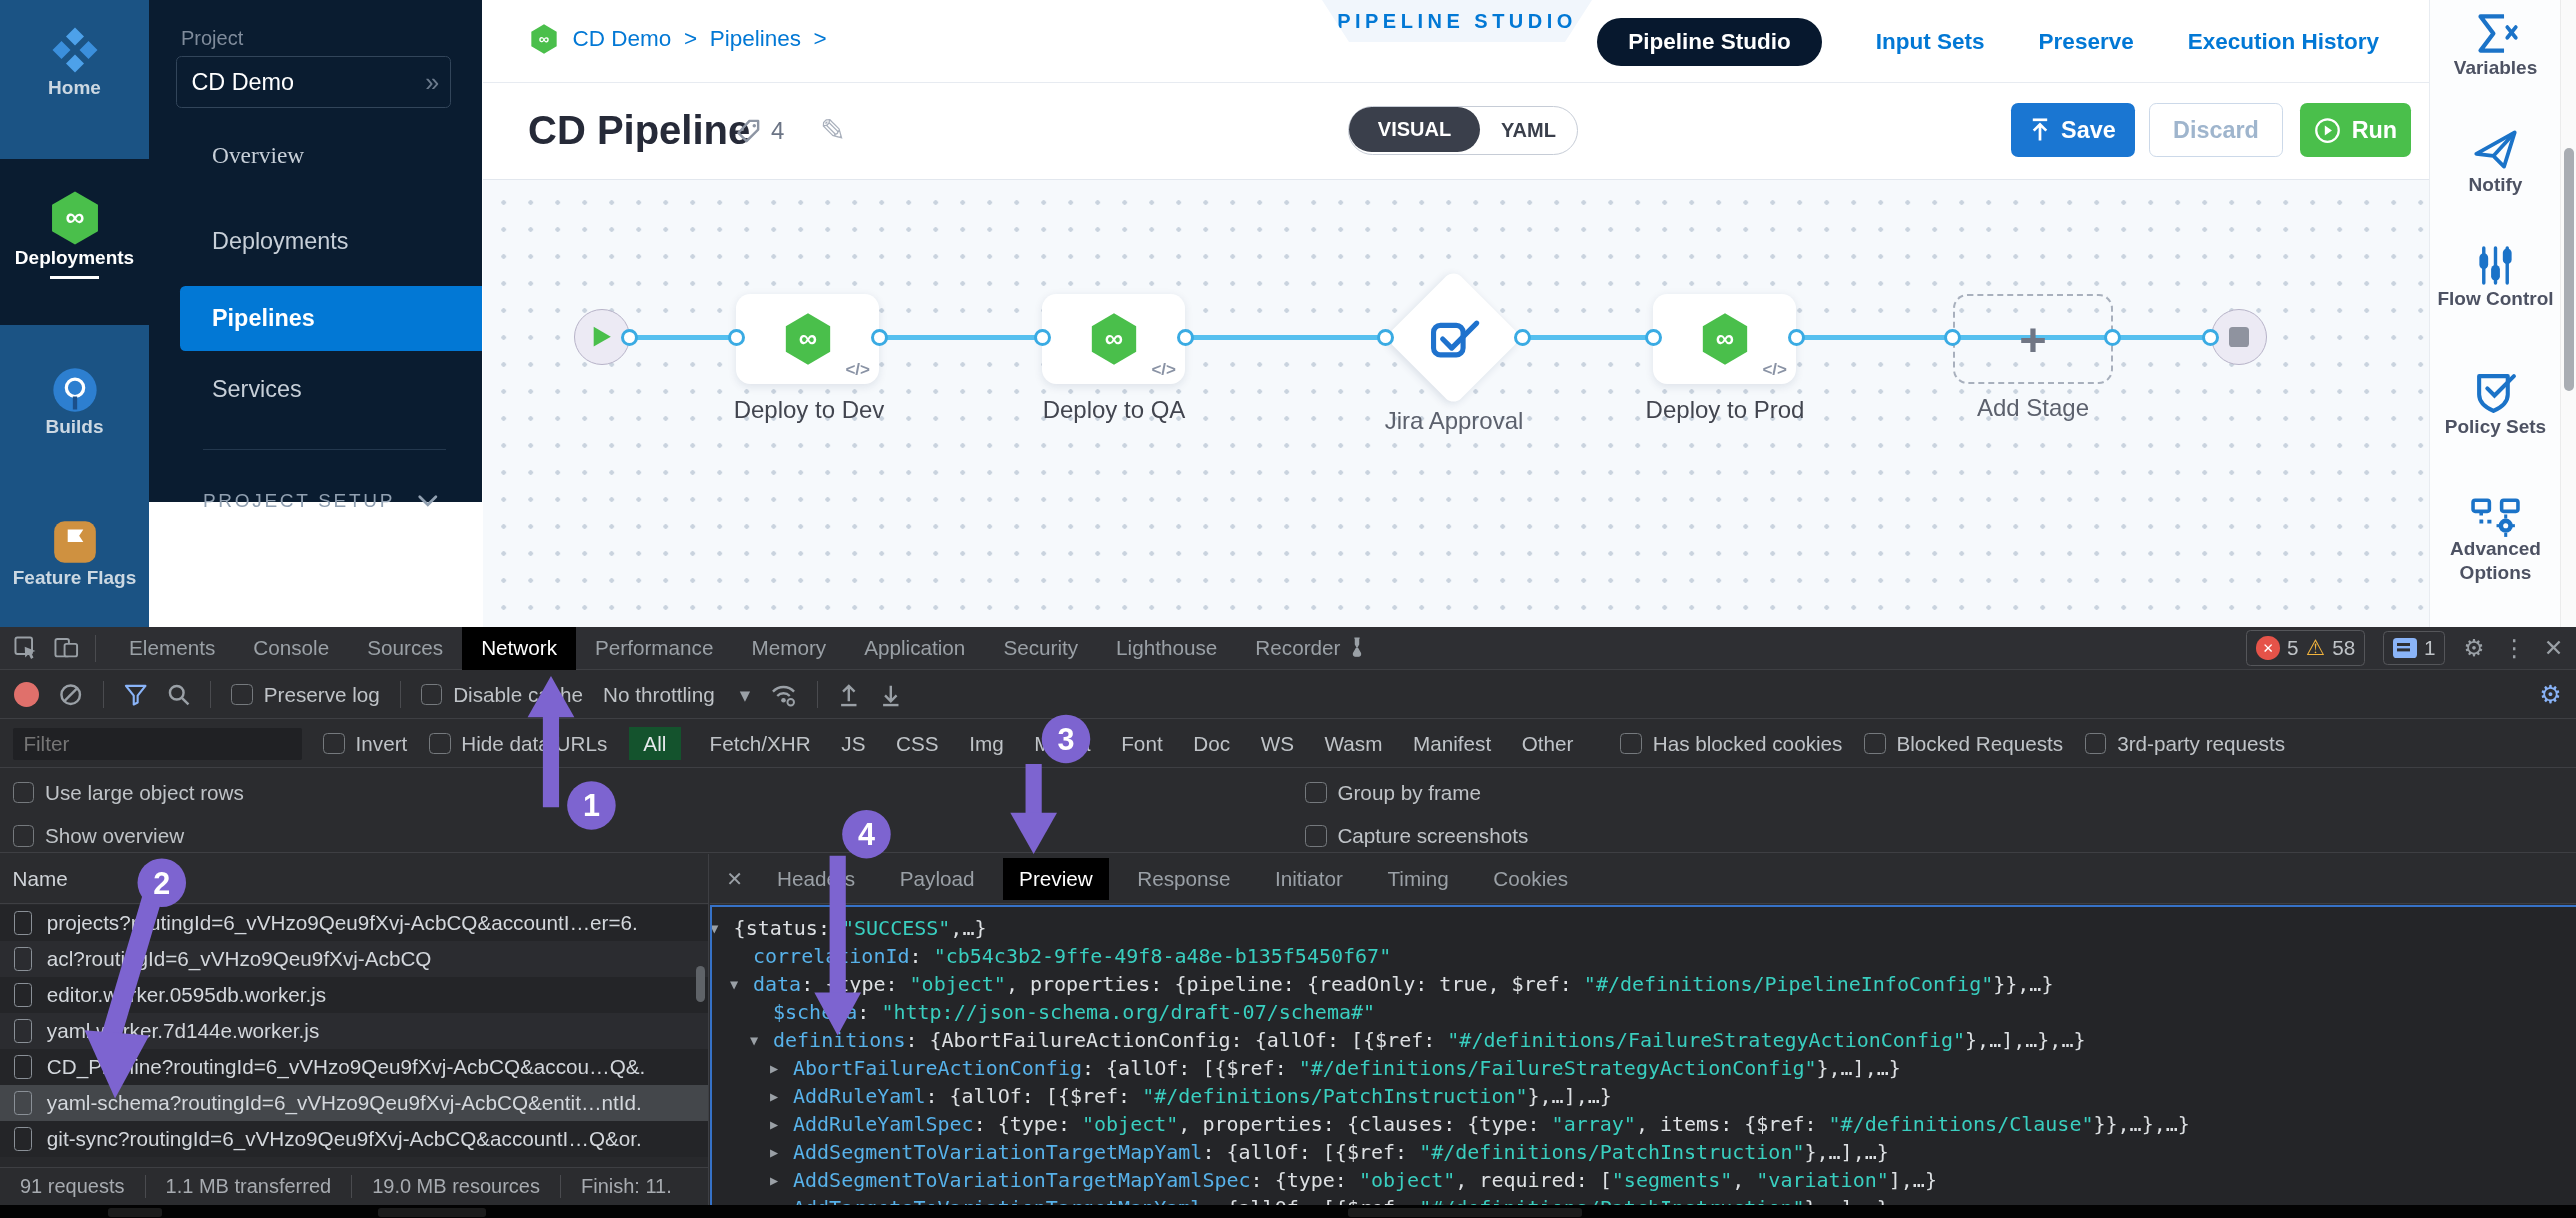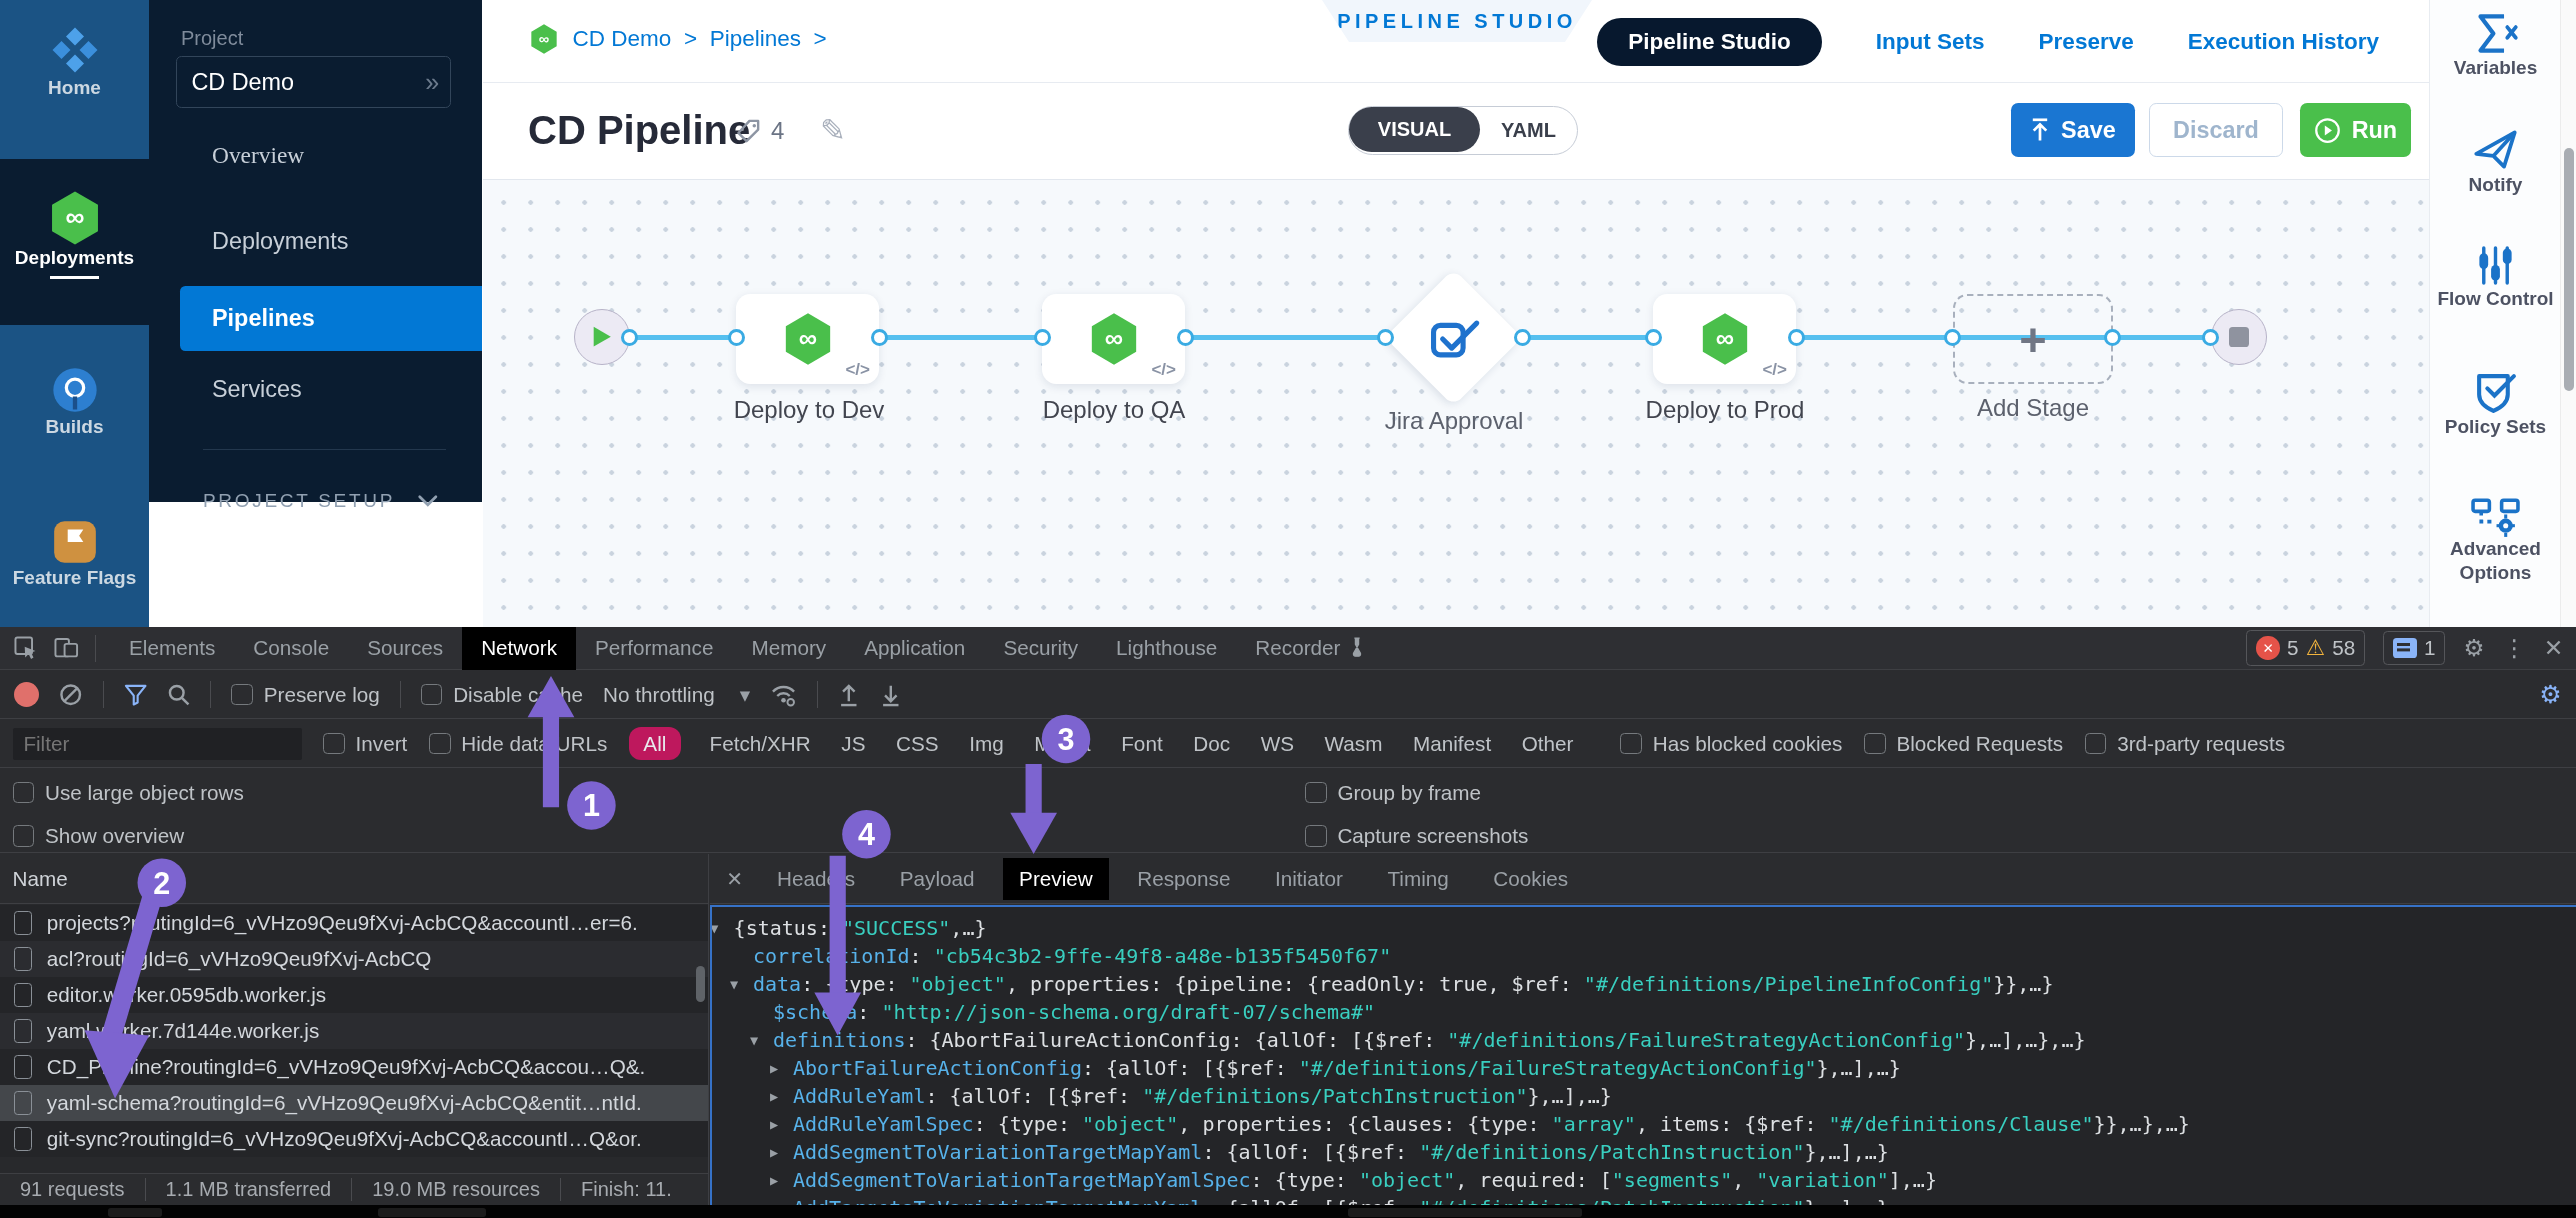--- a/index.html
+++ b/index.html
@@ -85,35 +85,35 @@
   #dt-toolbar { position:absolute; left:0; top:44px; right:0; height:48px; border-bottom:0.9px solid #3e3f43; display:flex; align-items:center; gap:20px; padding:0 14.4px; }
   .record-dot { width:25px; height:25px; border-radius:50%; background:#e0706b; }
   .cb { width:21.6px; height:21.6px; border:1.8px solid #75797d; border-radius:4.5px; background:transparent; flex:none; }
   .cb-row { display:flex; align-items:center; gap:10.8px; }
   #dt-net-gear { margin-left:auto; color:#8ab4f8; font-size:25px; }
 
   #dt-filterrow { position:absolute; left:0; top:93px; right:0; height:48px; border-bottom:0.9px solid #3e3f43; display:flex; align-items:center; gap:21.6px; padding:0 12.6px; }
   #filter-input { width:289px; height:32px; background:#202124; border:none; border-radius:1.8px; color:#9aa0a6; font-size:20.7px; padding:0 10.8px; font-family:"Liberation Sans",sans-serif; }
   #filter-types { display:flex; align-items:center; gap:27px; }
   .pill { color:#bfc3c7; padding:4.5px 1.8px; white-space:nowrap; }
-  .pill.selected { background:#be185d; border-radius:12px; padding:4.5px 14.4px; color:#e8eaed; }
+  .pill.selected { background:#14532d; border-radius:0; padding:4.5px 14.4px; color:#e8eaed; }
 
   #dt-options { position:absolute; left:0; top:141px; right:0; height:85px; border-bottom:0.9px solid #3e3f43; }
   .opt { position:absolute; display:flex; align-items:center; gap:10.8px; }
 
   #dt-left { position:absolute; left:0; top:227px; width:709px; bottom:0; border-right:0.9px solid #3e3f43; background:#28292c; overflow:hidden; }
   #name-header { position:absolute; left:0; top:0; right:0; height:50px; border-bottom:0.9px solid #3e3f43; display:flex; align-items:center; padding-left:12.6px; color:#cfd3d8; background:#2b2c2f; }
   #request-list { position:absolute; left:0; top:51px; right:0; }
   .req-row { height:36px; display:flex; align-items:center; gap:14.4px; padding-left:14.4px; white-space:nowrap; overflow:hidden; color:#d3d7dc; font-size:20.7px; }
   .req-row:nth-child(odd) { background:#242528; }
   .req-row:nth-child(even) { background:#2b2c30; }
   .req-row.selected { background:#44474b; }
   .doc-ic { width:18px; height:23.4px; border:1.8px solid #8a9097; border-radius:3.6px; flex:none; }
   #list-scroll-thumb { position:absolute; right:2.7px; top:112px; width:9px; height:36px; background:#5f6368; border-radius:4.5px; }
-  #dt-status { position:absolute; left:0; bottom:0; right:0; height:32px; background:#2b2c2f; border-top:0.9px solid #3e3f43; display:flex; align-items:center; overflow:hidden; }
+  #dt-status { position:absolute; left:0; bottom:0; right:0; height:38px; background:#2b2c2f; border-top:0.9px solid #3e3f43; display:flex; align-items:center; overflow:hidden; }
   .status-seg { padding:0 20px; color:#a7abb0; font-size:20px; border-left:0.9px solid #4a4b4f; white-space:nowrap; }
   .status-seg:first-child { border-left:none; }
 
   #dt-right { position:absolute; left:710px; top:227px; right:0; bottom:0; background:#2b2c2f; }
   #detail-tabs { position:absolute; left:0; top:0; right:0; height:50px; border-bottom:0.9px solid #3e3f43; display:flex; align-items:center; gap:12.6px; padding-left:10.8px; }
   .dtab { padding:9px 16px; color:#9aa0a6; }
   .dtab.selected { background:#000; color:#fff; }
   #preview-box { position:absolute; left:0; top:51px; right:0; bottom:0; background:#242528; border-top:2.7px solid #3672c8; border-left:2.7px solid #3672c8; overflow:hidden; padding-top:7.2px; }
   .pline { position:relative; height:28px; line-height:28px; white-space:nowrap; overflow:hidden; font-family:"DejaVu Sans Mono", monospace; font-size:20px; }
   .tok-arr { position:absolute; color:#9aa0a6; font-size:13.5px; }

